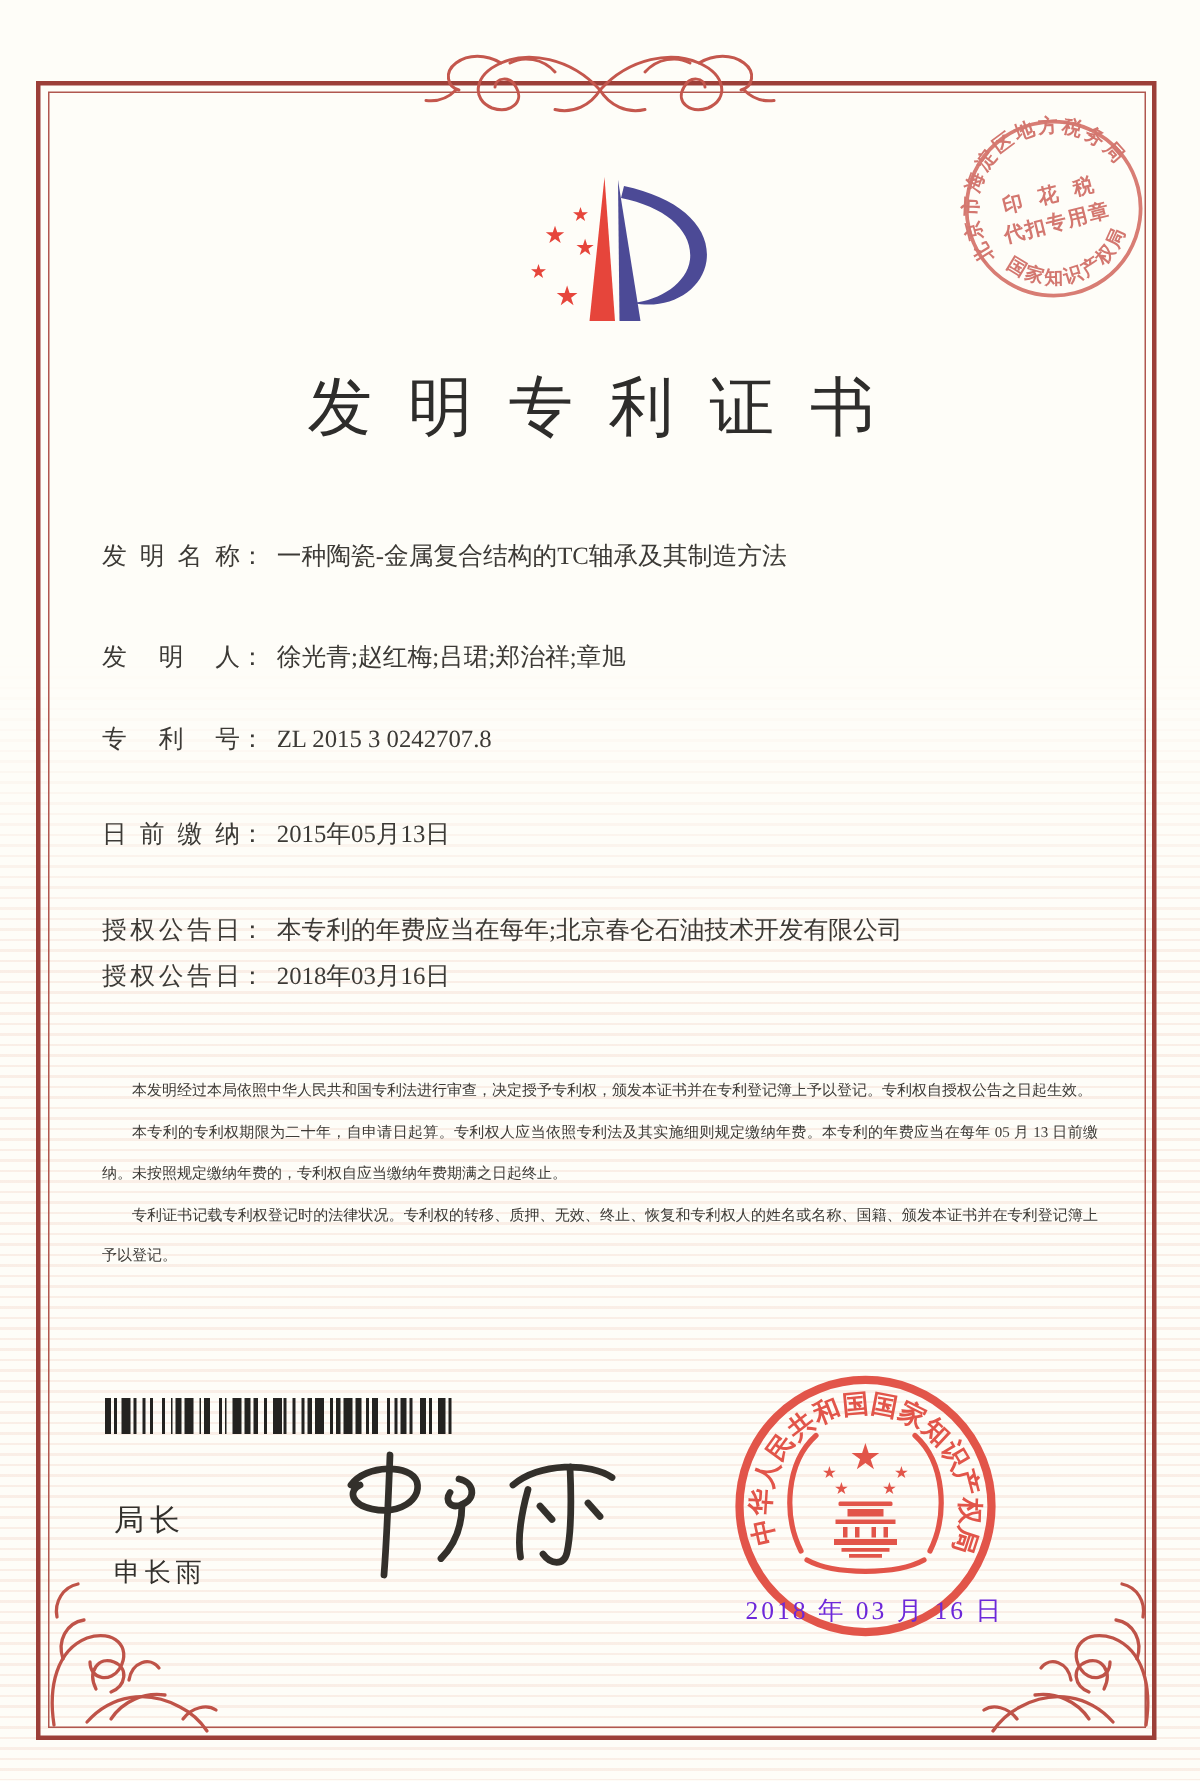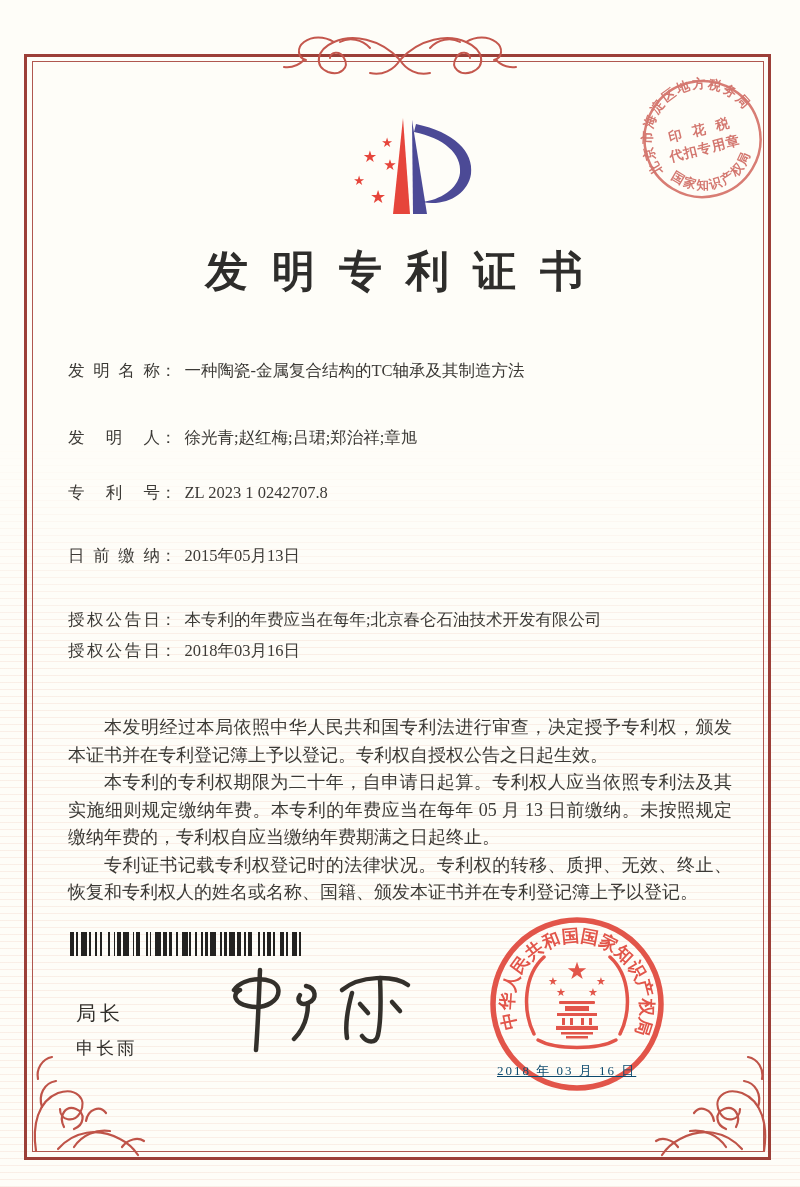--- a/index.html
+++ b/index.html
@@ -29,50 +29,50 @@
   .cert-no{
     position:absolute;left:56px;top:124px;
     font-size:17px;letter-spacing:4px;color:#4a4a47;
   }
   .logo{position:absolute;left:332px;top:90px;}
   .tax-stamp{
     position:absolute;left:634px;top:70px;transform:rotate(-14deg);opacity:.85;
   }
   .title{
     position:absolute;left:0;right:0;top:243px;text-align:center;
-    font-size:43px;font-weight:bold;color:#2e2d2b;
+    font-size:43px;font-weight:normal;color:#2e2d2b;
     letter-spacing:24px;padding-left:12px;box-sizing:border-box;
   }
   .field{
     position:absolute;left:68px;width:672px;
     font-size:16.5px;color:#3c3a36;white-space:nowrap;
   }
   .f-label{
     display:inline-block;width:92px;
     text-align:justify;text-align-last:justify;
     vertical-align:top;
   }
   .f-colon{display:inline-block;margin-right:8px;}
   .body-text{
     position:absolute;left:68px;top:714px;width:664px;
-    font-size:18px;line-height:27.5px;color:#3c3a36;text-align:justify;
+    font-size:10px;line-height:27.5px;color:#3c3a36;text-align:justify;
   }
   .body-text p{margin:0;text-indent:2em;}
   .barcode{
     position:absolute;left:70px;top:932px;height:24px;
     display:flex;align-items:stretch;
   }
   .barcode span{display:block;height:100%;}
   .signer-title{position:absolute;left:76px;top:1000px;font-size:20px;letter-spacing:4px;color:#33312d;font-family:"Liberation Sans","DejaVu Sans",sans-serif;}
   .signer-name{position:absolute;left:76px;top:1036px;font-size:17.5px;letter-spacing:3px;color:#33312d;font-family:"Liberation Sans","DejaVu Sans",sans-serif;}
   .signature{position:absolute;left:182px;top:966px;}
   .main-seal{position:absolute;left:486px;top:913px;opacity:.93;}
   .seal-date{
     position:absolute;left:497px;top:1062px;z-index:5;
-    font-size:13px;letter-spacing:2px;color:#0c4a6e;text-decoration:underline;
+    font-size:17px;letter-spacing:2px;color:#6d28d9;
   }
   .ornament-top{position:absolute;left:268px;top:26px;}
   .ornament-bl{position:absolute;left:28px;bottom:24px;}
   .ornament-br{position:absolute;right:28px;bottom:24px;transform:scaleX(-1);}
   svg text{font-family:"DejaVu Sans",sans-serif;}
   .seal-arc-text{font-family:"Liberation Serif","DejaVu Serif",serif;font-weight:bold;}
 </style>
 </head>
 <body>
 
@@ -158,21 +158,21 @@
 
   <div class="title">发明专利证书</div>
 
   <div class="field" style="top:427px">
     <span class="f-label">发明人</span><span class="f-colon">：</span><span class="f-value">徐光青;赵红梅;吕珺;郑治祥;章旭</span>
   </div>
   <div class="field" style="top:360px">
     <span class="f-label">发明名称</span><span class="f-colon">：</span><span class="f-value">一种陶瓷-金属复合结构的TC轴承及其制造方法</span>
   </div>
   <div class="field" style="top:482px">
-    <span class="f-label">专利号</span><span class="f-colon">：</span><span class="f-value">ZL 2023 1 0242707.8</span>
+    <span class="f-label">专利号</span><span class="f-colon">：</span><span class="f-value">ZL 2015 3 0242707.8</span>
   </div>
   <div class="field" style="top:545px">
     <span class="f-label">日前缴纳</span><span class="f-colon">：</span><span class="f-value">2015年05月13日</span>
   </div>
   <div class="field" style="top:609px">
     <span class="f-label">授权公告日</span><span class="f-colon">：</span><span class="f-value">本专利的年费应当在每年;北京春仑石油技术开发有限公司</span>
   </div>
   <div class="field" style="top:640px">
     <span class="f-label">授权公告日</span><span class="f-colon">：</span><span class="f-value">2018年03月16日</span>
   </div>

